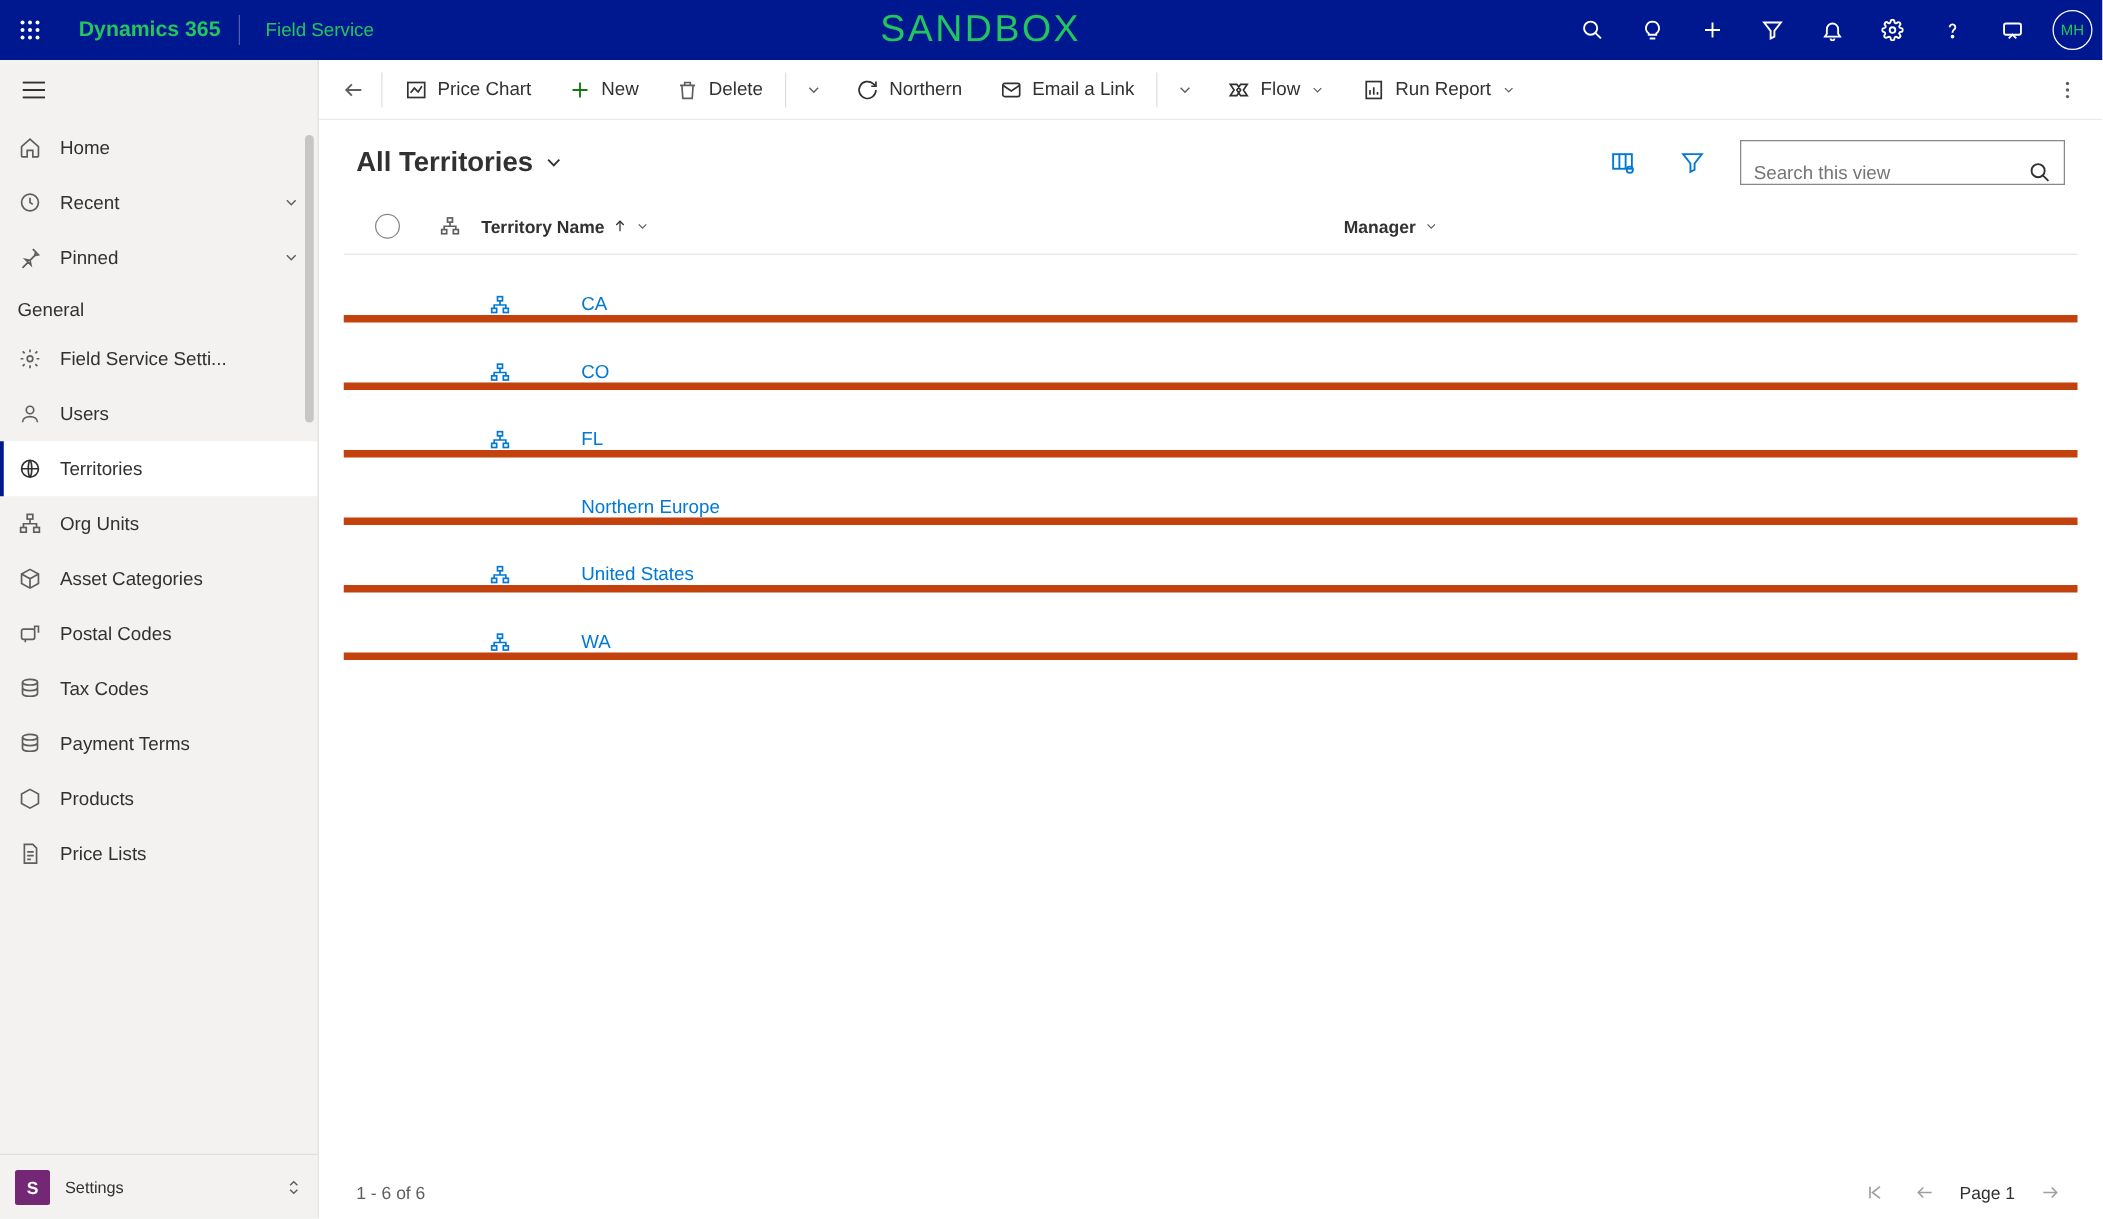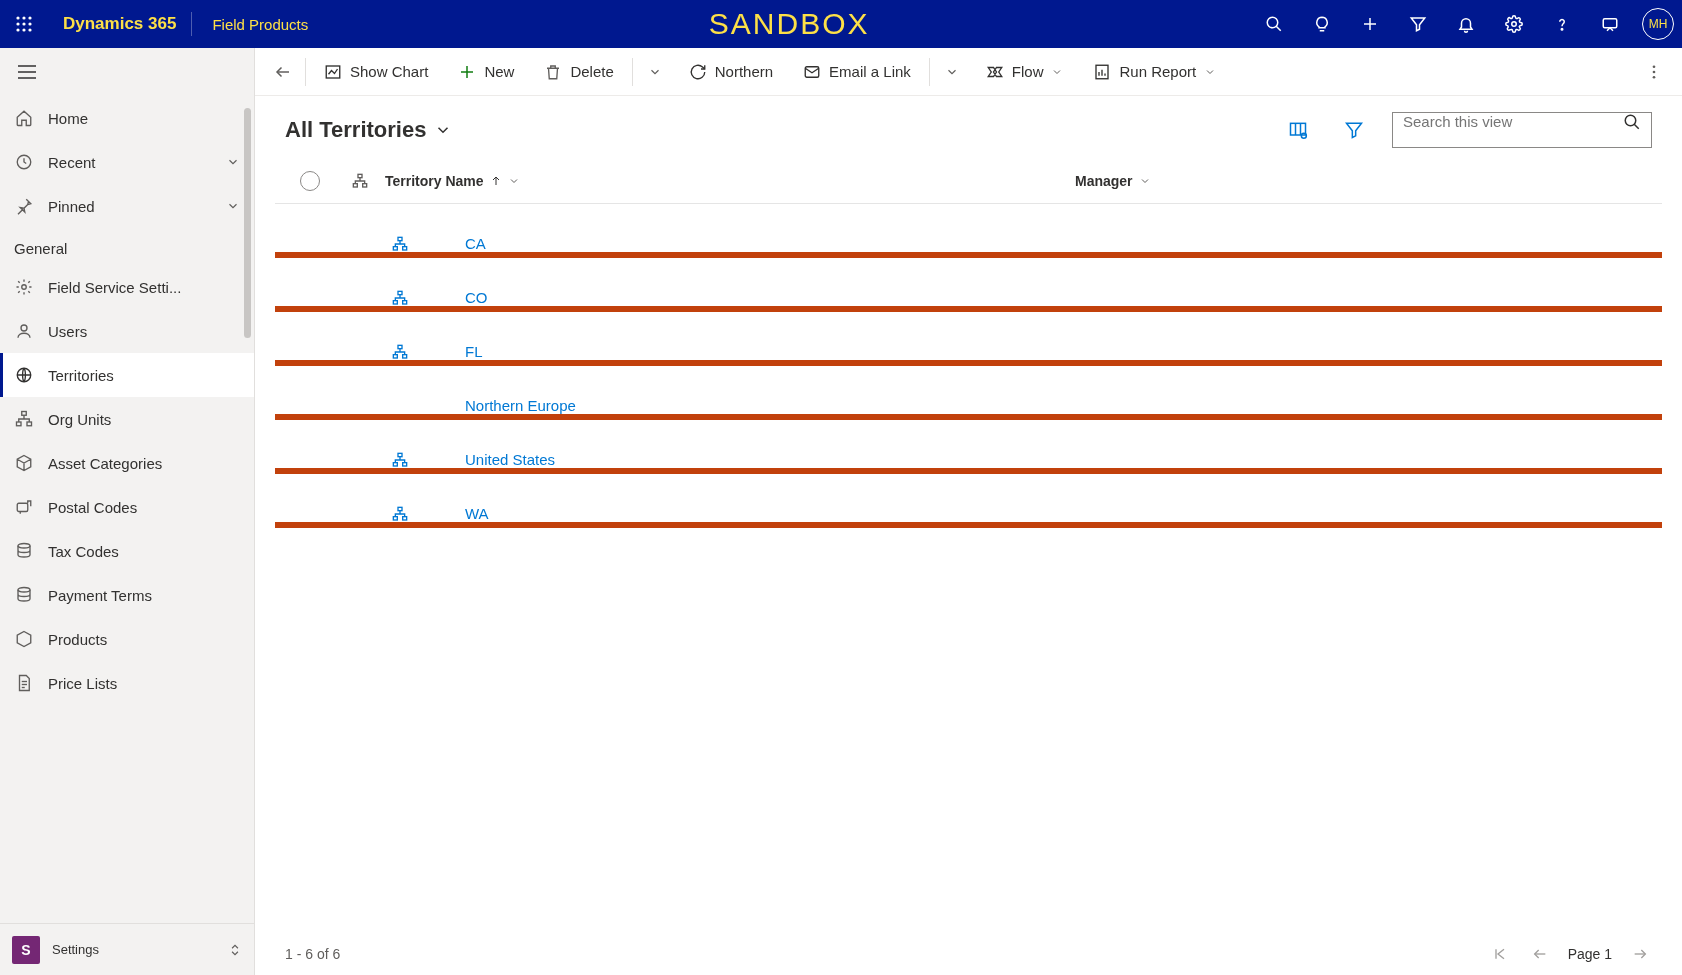--- a/index.html
+++ b/index.html
@@ -2,21 +2,21 @@
 <html><head>
   <meta charset="utf-8">
   <style>
     * { box-sizing: border-box; margin: 0; padding: 0; }
     body { font-family: 'Segoe UI', Tahoma, sans-serif; font-size: 14px; color: #323130; overflow: hidden; }
     
     
     .top-header {
       height: 48px;
       background: #00188f;
-      color: #fde047;
+      color: #22c55e;
       display: flex;
       align-items: center;
       padding: 0;
     }
     .waffle-btn { width: 48px; height: 48px; display:flex; align-items:center; justify-content:center; cursor:pointer; }
     .brand { font-size: 17px; font-weight: 600; padding: 0 15px; }
     .divider-v { width: 1px; height: 24px; background: rgba(255,255,255,0.3);}
     .subapp { font-size: 15px; padding: 0 20px; }
     .env-label { flex:1; text-align:center; font-size: 30px; font-weight: 300; letter-spacing: 2px; }
     .hdr-icons { display:flex; align-items:center; }
@@ -86,21 +86,21 @@
     
     .view-row {
       display:flex;
       align-items:center;
       padding: 16px 30px 10px;
       gap:20px;
     }
     .view-title { font-size:22px; font-weight:600; display:flex; align-items:center; gap:8px; cursor:pointer; }
     .view-spacer { flex:1; }
     .view-iconbtn { width:36px; height:36px; display:flex; align-items:center; justify-content:center; cursor:pointer; color:#0078d4; font-size:18px;}
-    .searchbox { width:260px; height:36px; border:1px solid #8a8886; display:flex; align-items:flex-start; padding:0 10px; gap:8px;}
+    .searchbox { width:260px; height:36px; border:1px solid #8a8886; display:flex; align-items:flex-end; padding:0 10px; gap:8px;}
     .searchbox input { flex:1; border:none; outline:none; font-size:15px; background:transparent;}
     
     
     .grid-wrap { flex:1; overflow:auto; padding: 0 20px 0 20px; }
     .grid-header {
       display:flex;
       align-items:center;
       height:46px;
       border-bottom:1px solid #e5e5e5;
       padding-left:10px;
@@ -153,21 +153,21 @@
         <circle cx="2" cy="8" r="1.6"></circle>
         <circle cx="8" cy="8" r="1.6"></circle>
         <circle cx="14" cy="8" r="1.6"></circle>
         <circle cx="2" cy="14" r="1.6"></circle>
         <circle cx="8" cy="14" r="1.6"></circle>
         <circle cx="14" cy="14" r="1.6"></circle>
       </svg>
   </div>
   <div class="brand">Dynamics 365</div>
   <div class="divider-v"></div>
-  <div class="subapp">Field Products</div>
+  <div class="subapp">Field Service</div>
   <div class="env-label">SANDBOX</div>
   <div class="hdr-icons">
     <div class="hdr-icon-btn">
         <svg width="18" height="18" viewBox="0 0 24 24" fill="none" stroke="#fff" stroke-width="2">
           <circle cx="10" cy="10" r="7"></circle>
           <line x1="21" y1="21" x2="15" y2="15"></line>
         </svg>
       </div>
     <div class="hdr-icon-btn">
         <svg width="18" height="18" viewBox="0 0 24 24" fill="none" stroke="#fff" stroke-width="2">
@@ -381,21 +381,21 @@
             <polyline points="10 18 4 12 10 6"></polyline>
           </svg>
         </div>
       <div class="cmd-sep"></div>
 
       <div class="cmd-btn">
         <svg width="18" height="18" viewBox="0 0 24 24" fill="none" stroke="#323130" stroke-width="1.8">
             <rect x="3" y="4" width="18" height="16"></rect>
             <polyline points="6 15 10 10 14 14 18 8"></polyline>
           </svg>
-        <span>Show Chart</span>
+        <span>Price Chart</span>
       </div>
 
       <div class="cmd-btn">
         <svg width="18" height="18" viewBox="0 0 24 24" fill="none" stroke="#107c10" stroke-width="2">
             <line x1="12" y1="4" x2="12" y2="20"></line>
             <line x1="4" y1="12" x2="20" y2="12"></line>
           </svg>
         <span>New</span>
       </div>
 

